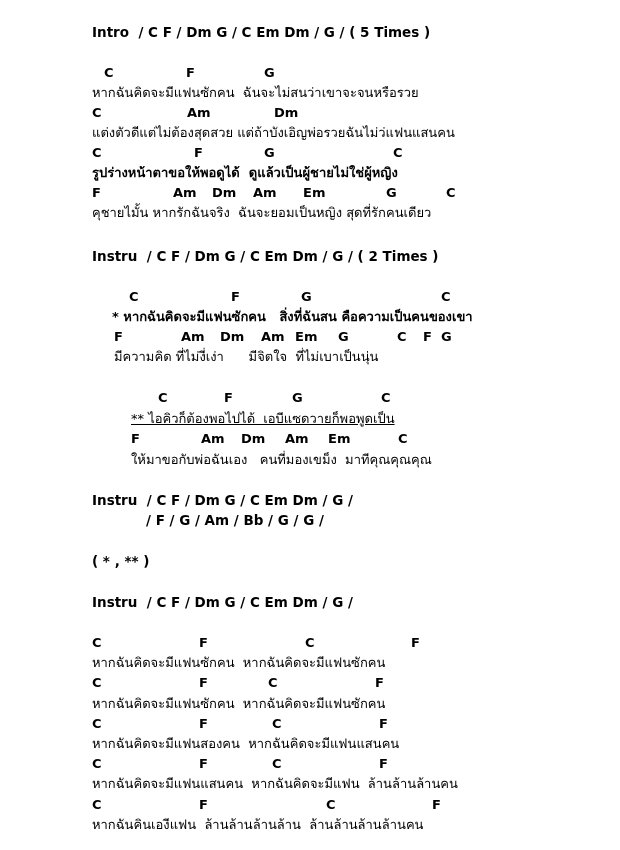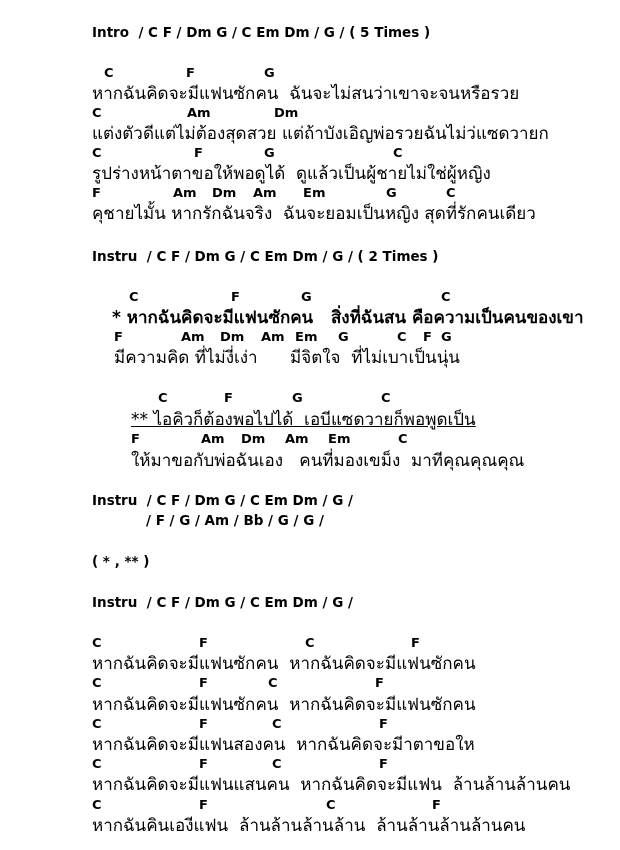--- a/index.html
+++ b/index.html
@@ -1,41 +1,41 @@
 <!DOCTYPE html>
 <html><head>
 <meta charset="utf-8">
 <style>
   html, body { margin:0; padding:0; background:#ffffff; }
   body { width:620px; height:850px; position:relative; overflow:hidden;
          font-family:"DejaVu Sans", sans-serif; color:#000; }
   .ln { position:absolute; white-space:pre; line-height:18px; }
   .hd { font-weight:bold; font-size:13.5px; }
   .ch { font-weight:bold; font-size:13px; }
-  .ly { font-size:17px; }
+  .ly { font-size:13px; }
 </style>
 </head>
 <body>
 
 <div id="doc">
   <div class="ln hd" style="left:92px;top:23px">Intro  / C F / Dm G / C Em Dm / G / ( 5 Times )</div>
   <div id="v1">
       <div class="ln ch" style="left: 104px; top: 64px;">C</div>
       <div class="ln ch" style="left: 186px; top: 64px;">F</div>
       <div class="ln ch" style="left: 264px; top: 64px;">G</div>
       <div class="ln ly" style="left: 92px; top: 84px;">หากฉันคิดจะมีแฟนซักคน  ฉันจะไม่สนว่าเขาจะจนหรือรวย</div>
       <div class="ln ch" style="left: 92px; top: 104px;">C</div>
       <div class="ln ch" style="left: 187px; top: 104px;">Am</div>
       <div class="ln ch" style="left: 274px; top: 104px;">Dm</div>
-      <div class="ln ly" style="left: 92px; top: 124px;">แต่งตัวดีแต่ไม่ต้องสุดสวย แต่ถ้าบังเอิญพ่อรวยฉันไม่ว่แซดวายก</div>
+      <div class="ln ly" style="left: 92px; top: 124px;">แต่งตัวดีแต่ไม่ต้องสุดสวย แต่ถ้าบังเอิญพ่อรวยฉันไม่ว่แฟนแสนคน</div>
       <div class="ln ch" style="left: 92px; top: 144px;">C</div>
       <div class="ln ch" style="left: 194px; top: 144px;">F</div>
       <div class="ln ch" style="left: 264px; top: 144px;">G</div>
       <div class="ln ch" style="left: 393px; top: 144px;">C</div>
-      <div class="ln ly" style="left: 92px; top: 164px;">รูปร่างหน้าตาขอให้พอดูได้  ดูแล้วเป็นผู้ชายไม่ใช่ผู้หญิง</div>
+      <div class="ln ly" style="left: 92px; top: 164px; font-weight: bold;">รูปร่างหน้าตาขอให้พอดูได้  ดูแล้วเป็นผู้ชายไม่ใช่ผู้หญิง</div>
       <div class="ln ch" style="left: 92px; top: 184px;">F</div>
       <div class="ln ch" style="left: 173px; top: 184px;">Am</div>
       <div class="ln ch" style="left: 212px; top: 184px;">Dm</div>
       <div class="ln ch" style="left: 253px; top: 184px;">Am</div>
       <div class="ln ch" style="left: 303px; top: 184px;">Em</div>
       <div class="ln ch" style="left: 386px; top: 184px;">G</div>
       <div class="ln ch" style="left: 446px; top: 184px;">C</div>
       <div class="ln ly" style="left: 92px; top: 204px;">คุชายไมั้น หากรักฉันจริง  ฉันจะยอมเป็นหญิง สุดที่รักคนเดียว</div>
     </div>
   <div class="ln hd" style="left:92px;top:247px">Instru  / C F / Dm G / C Em Dm / G / ( 2 Times )</div>
@@ -82,21 +82,21 @@
       <div class="ln ly" style="left: 92px; top: 654.2px;">หากฉันคิดจะมีแฟนซักคน  หากฉันคิดจะมีแฟนซักคน</div>
       <div class="ln ch" style="left: 92px; top: 674.4px;">C</div>
       <div class="ln ch" style="left: 199px; top: 674.4px;">F</div>
       <div class="ln ch" style="left: 268px; top: 674.4px;">C</div>
       <div class="ln ch" style="left: 375px; top: 674.4px;">F</div>
       <div class="ln ly" style="left: 92px; top: 694.6px;">หากฉันคิดจะมีแฟนซักคน  หากฉันคิดจะมีแฟนซักคน</div>
       <div class="ln ch" style="left: 92px; top: 714.8px;">C</div>
       <div class="ln ch" style="left: 199px; top: 714.8px;">F</div>
       <div class="ln ch" style="left: 272px; top: 714.8px;">C</div>
       <div class="ln ch" style="left: 379px; top: 714.8px;">F</div>
-      <div class="ln ly" style="left: 92px; top: 735px;">หากฉันคิดจะมีแฟนสองคน  หากฉันคิดจะมีาตาขอให</div>
+      <div class="ln ly" style="left: 92px; top: 735px;">หากฉันคิดจะมีแฟนสองคน  หากฉันคิดจะมีแฟนแสนคน</div>
       <div class="ln ch" style="left: 92px; top: 755.2px;">C</div>
       <div class="ln ch" style="left: 199px; top: 755.2px;">F</div>
       <div class="ln ch" style="left: 272px; top: 755.2px;">C</div>
       <div class="ln ch" style="left: 379px; top: 755.2px;">F</div>
       <div class="ln ly" style="left: 92px; top: 775px;">หากฉันคิดจะมีแฟนแสนคน  หากฉันคิดจะมีแฟน  ล้านล้านล้านคน</div>
       <div class="ln ch" style="left: 92px; top: 795.6px;">C</div>
       <div class="ln ch" style="left: 199px; top: 795.6px;">F</div>
       <div class="ln ch" style="left: 326px; top: 795.6px;">C</div>
       <div class="ln ch" style="left: 432px; top: 795.6px;">F</div>
       <div class="ln ly" style="left: 92px; top: 815.8px;">หากฉันคินเองีแฟน  ล้านล้านล้านล้าน  ล้านล้านล้านล้านคน</div>

